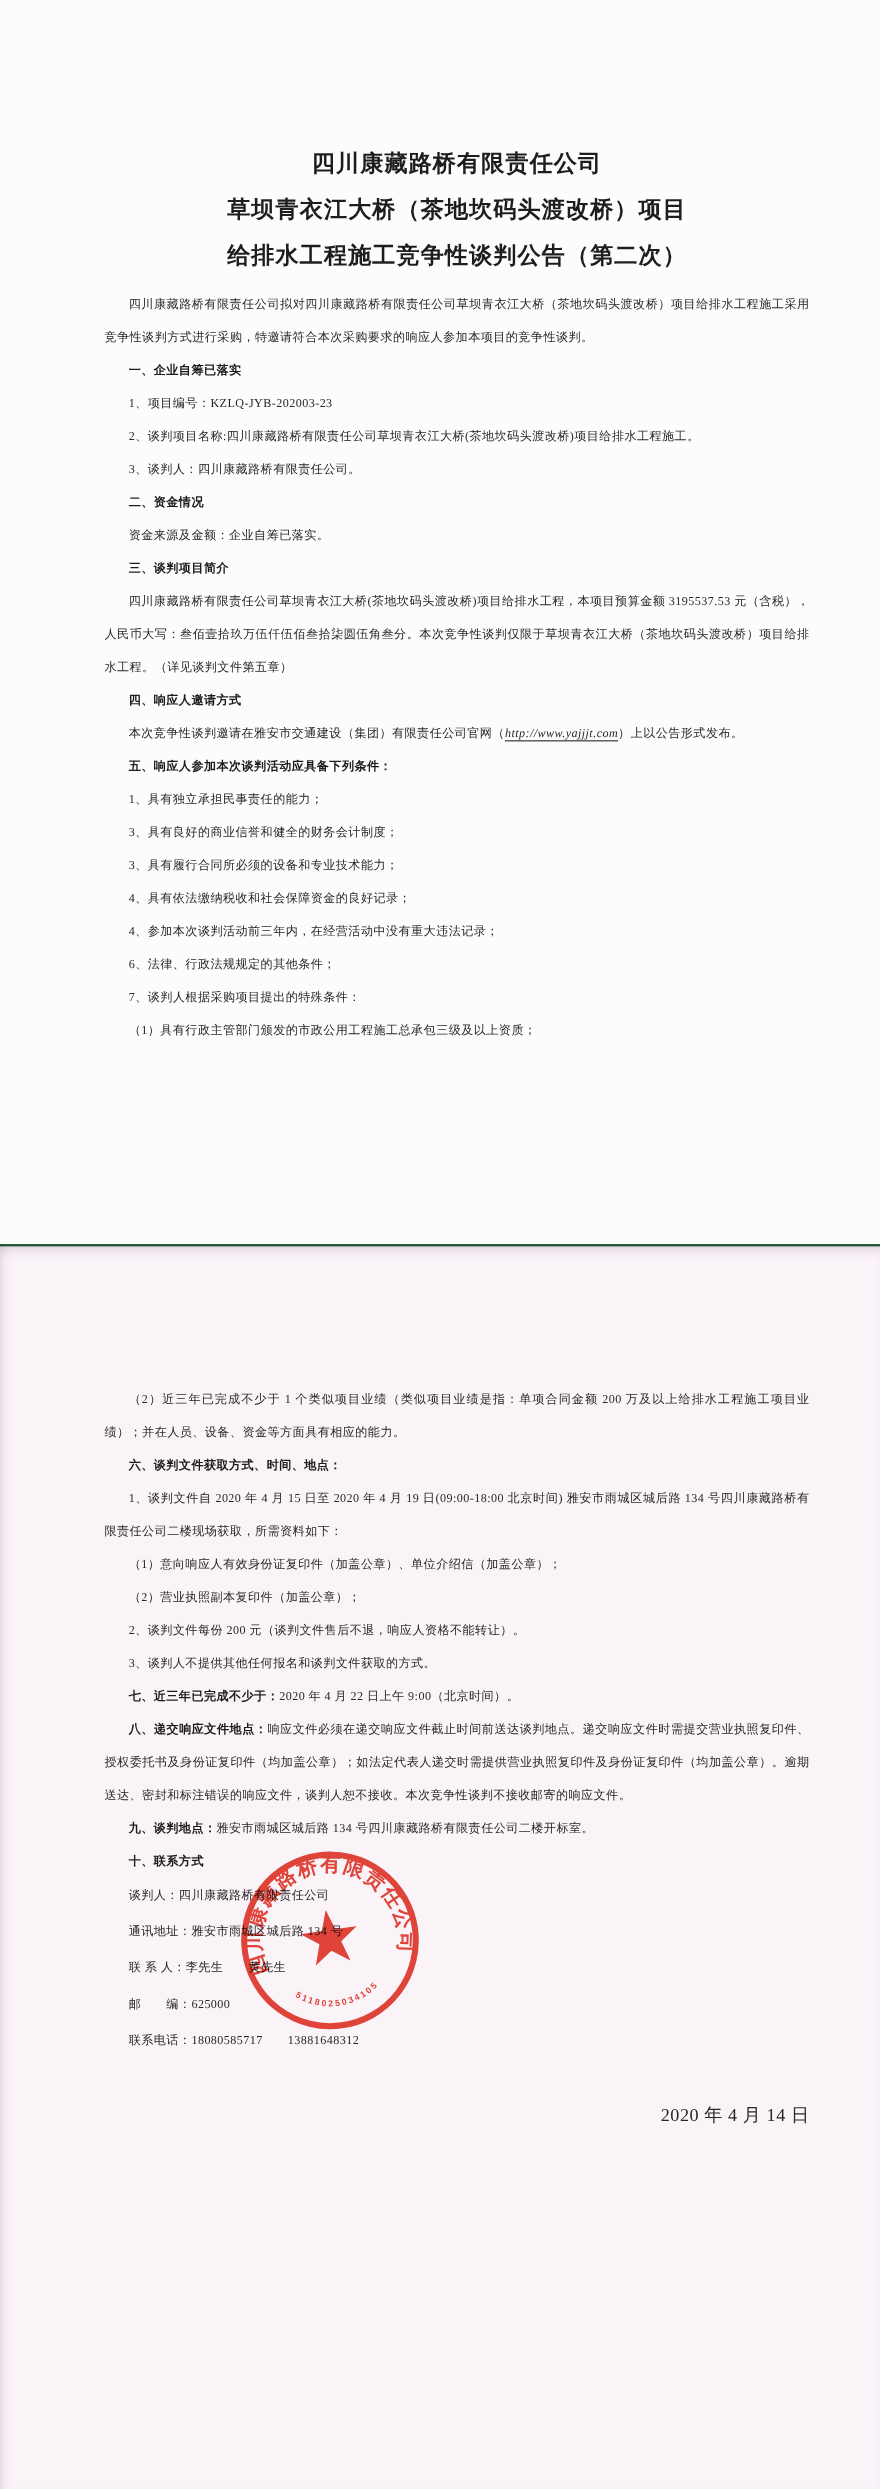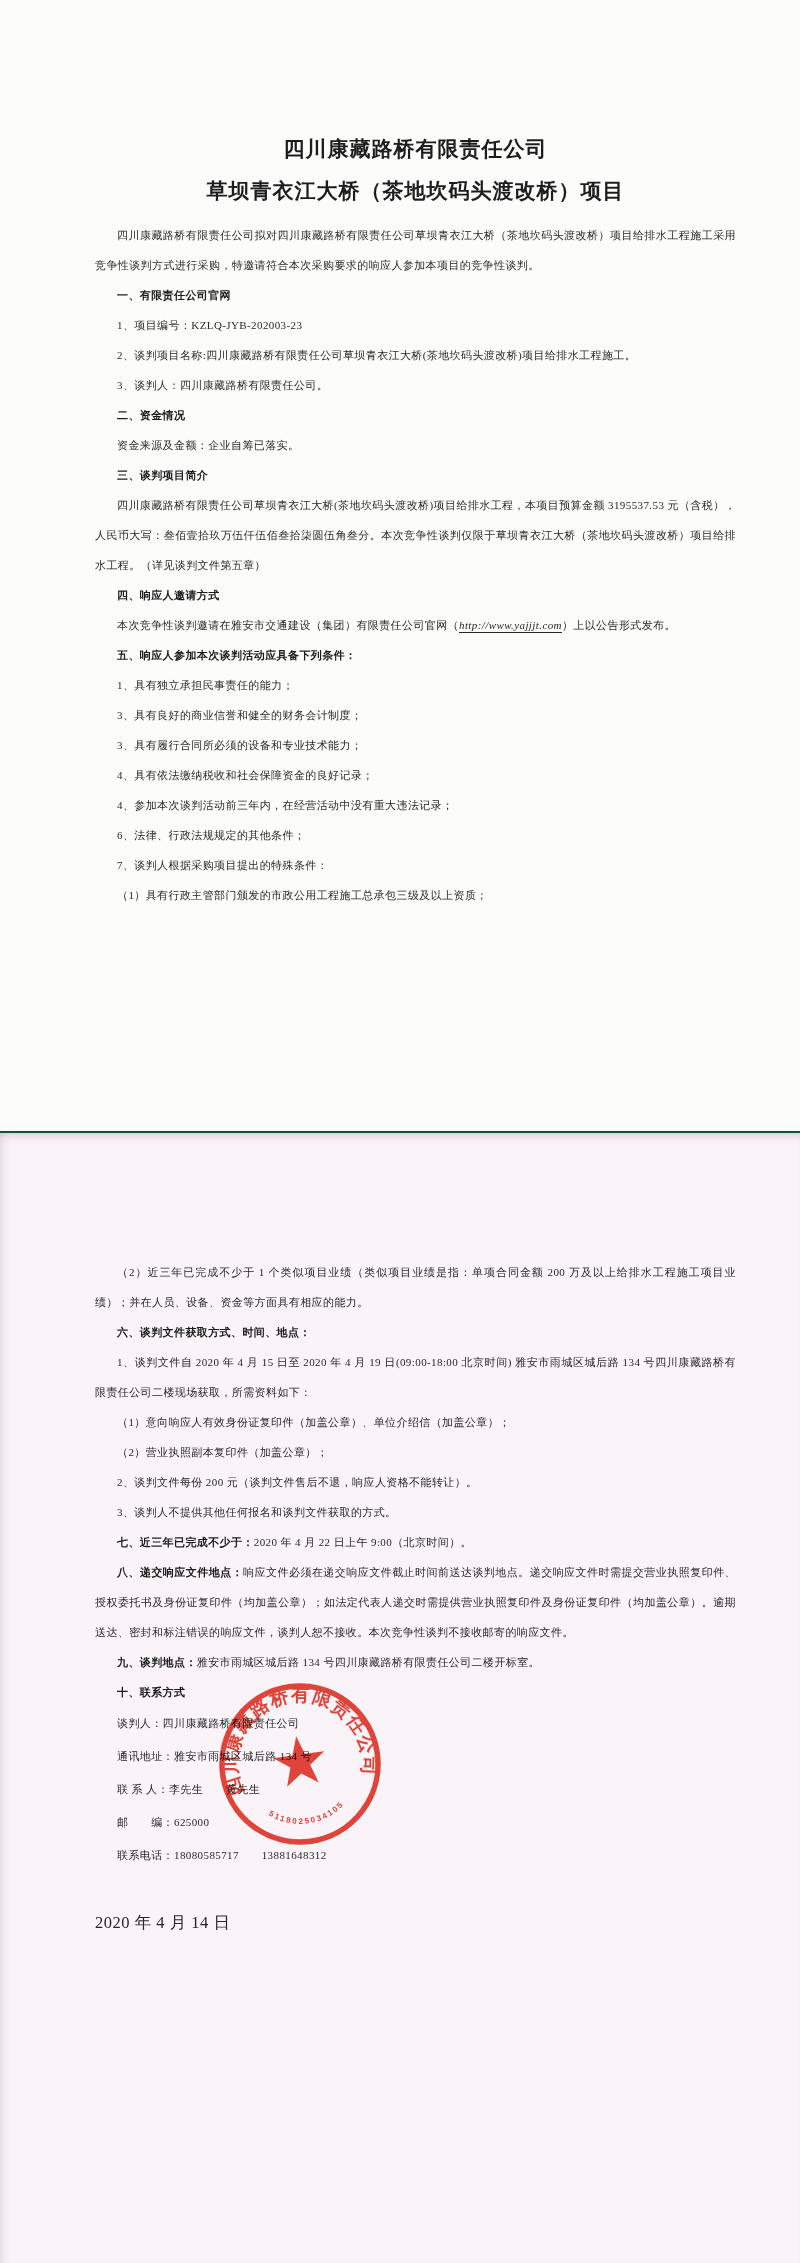--- a/index.html
+++ b/index.html
@@ -11,37 +11,38 @@
           border-top:2px solid #14532d;
           box-shadow:inset 0 9px 12px -9px rgba(125,95,110,.38), inset 9px 0 12px -10px rgba(125,95,110,.30);}
   .title{font-family:"Liberation Sans","DejaVu Sans",sans-serif;font-weight:700;
          font-size:21px;line-height:42px;text-align:center;letter-spacing:1px;margin:0;color:#1d1d1d;}
   .title-block{margin-bottom:8px;}
   .b{font-size:11px;line-height:30px;text-align:justify;text-indent:2em;margin:0;letter-spacing:.4px;}
   .h{font-family:"Liberation Sans","DejaVu Sans",sans-serif;font-weight:700;color:#1c1c1c;}
   .h-inline{font-family:"Liberation Sans","DejaVu Sans",sans-serif;font-weight:700;color:#1c1c1c;}
   .contact{line-height:33px;}
   .url{text-decoration:underline;text-underline-offset:3px;color:#272727;font-style:italic;}
-  .date{font-size:16.5px;line-height:30px;text-align:left;margin:36px 0 0 0;letter-spacing:.5px;}
+  .date{font-size:16.5px;line-height:30px;text-align:right;margin:36px 0 0 0;letter-spacing:.5px;}
   .stamp{position:absolute;left:215px;top:546px;width:170px;height:170px;
          transform:rotate(-8deg);opacity:.9;mix-blend-mode:multiply;z-index:3;pointer-events:none;}
   .stamp text{font-family:"Liberation Sans","DejaVu Sans",sans-serif;font-weight:700;}
 </style>
 </head>
 <body>
 
 <div class="canvas">
 
   <section class="page page-1">
     <div class="title-block">
       <h1 class="title">四川康藏路桥有限责任公司</h1>
       <h1 class="title">草坝青衣江大桥（茶地坎码头渡改桥）项目</h1>
+      <h1 class="title">给排水工程施工竞争性谈判公告（第二次）</h1>
     </div>
     <p class="b">四川康藏路桥有限责任公司拟对四川康藏路桥有限责任公司草坝青衣江大桥（茶地坎码头渡改桥）项目给排水工程施工采用竞争性谈判方式进行采购，特邀请符合本次采购要求的响应人参加本项目的竞争性谈判。</p>
-    <p class="b h">一、有限责任公司官网</p>
+    <p class="b h">一、企业自筹已落实</p>
     <p class="b">1、项目编号：KZLQ-JYB-202003-23</p>
     <p class="b">2、谈判项目名称:四川康藏路桥有限责任公司草坝青衣江大桥(茶地坎码头渡改桥)项目给排水工程施工。</p>
     <p class="b">3、谈判人：四川康藏路桥有限责任公司。</p>
     <p class="b h">二、资金情况</p>
     <p class="b">资金来源及金额：企业自筹已落实。</p>
     <p class="b h">三、谈判项目简介</p>
     <p class="b">四川康藏路桥有限责任公司草坝青衣江大桥(茶地坎码头渡改桥)项目给排水工程，本项目预算金额 3195537.53 元（含税），人民币大写：叁佰壹拾玖万伍仟伍佰叁拾柒圆伍角叁分。本次竞争性谈判仅限于草坝青衣江大桥（茶地坎码头渡改桥）项目给排水工程。（详见谈判文件第五章）</p>
     <p class="b h">四、响应人邀请方式</p>
     <p class="b"><span>本次竞争性谈判邀请在雅安市交通建设（集团）有限责任公司官网（</span><span class="url">http://www.yajjjt.com</span><span>）上以公告形式发布。</span></p>
     <p class="b h">五、响应人参加本次谈判活动应具备下列条件：</p>

